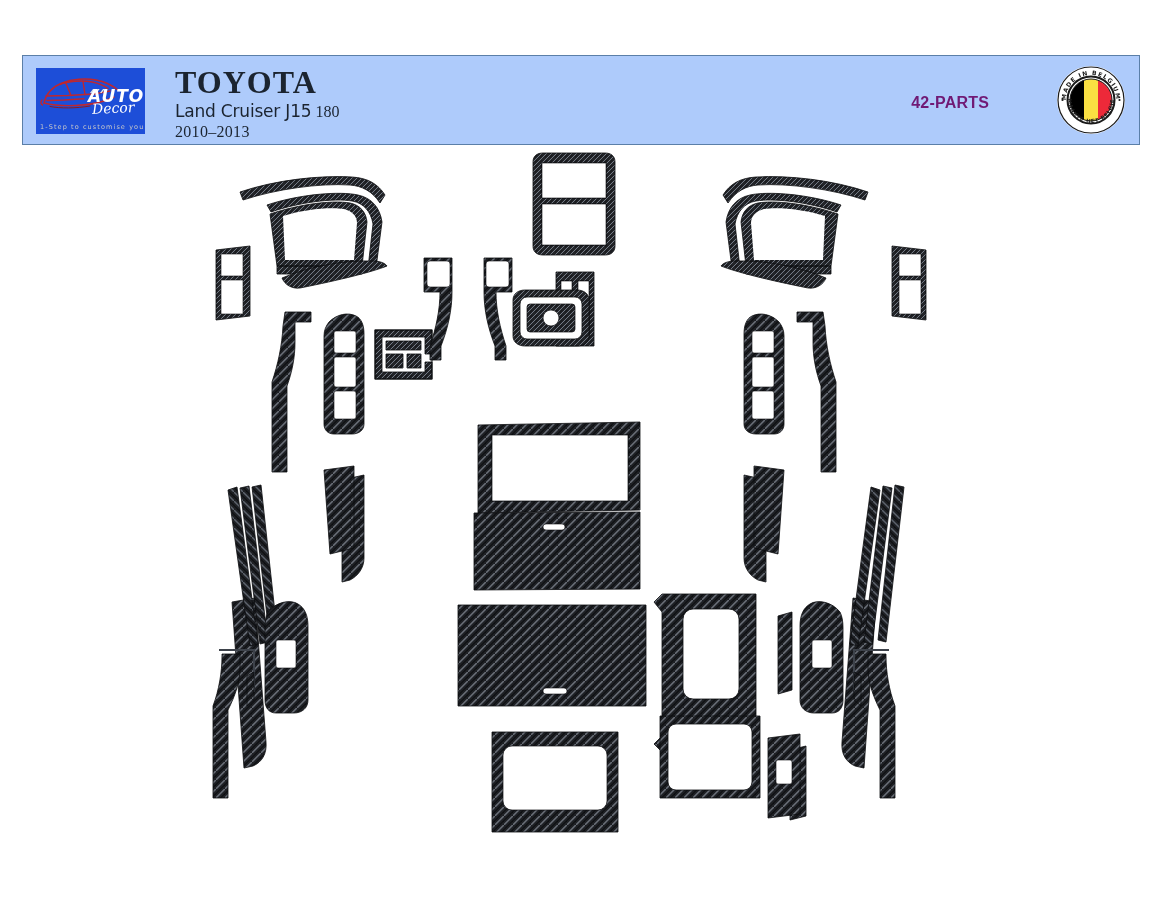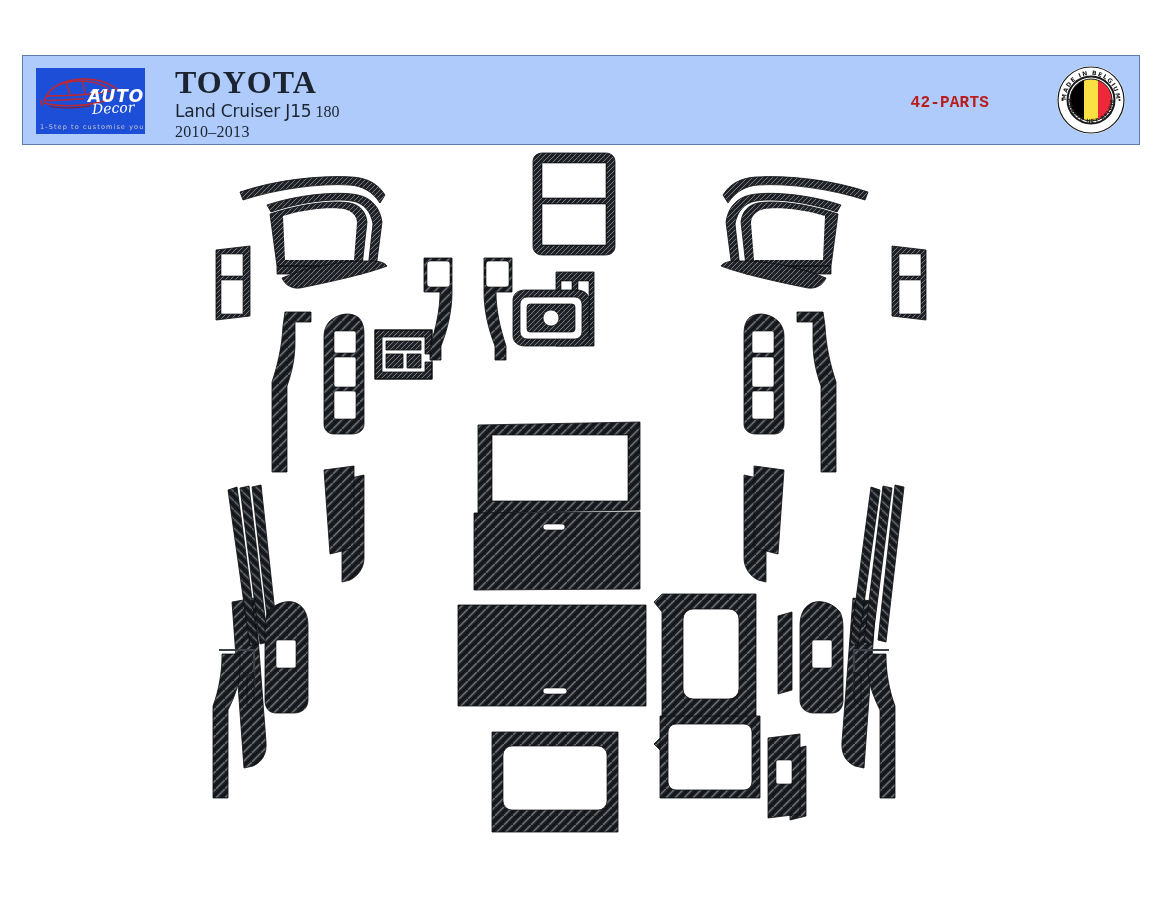--- a/index.html
+++ b/index.html
@@ -111,24 +111,24 @@
     font-family: "Liberation Serif", serif;
     font-size: 16px;
     letter-spacing: 0.3px;
   }
 
   
   #parts-count {
     position: absolute;
     right: 150px;
     top: 38px;
-    font-family: Liberation Mono, monospace;
+    font-family: Liberation Sans, sans-serif;
     font-weight: bold;
     font-size: 16px;
-    color: #b91c1c;
+    color: #701a75;
     letter-spacing: 0.2px;
     margin-left: 40px;
   }
 
   
   #made-in-badge {
     position: absolute;
     right: 13px;
     top: 9px;
     width: 70px;

